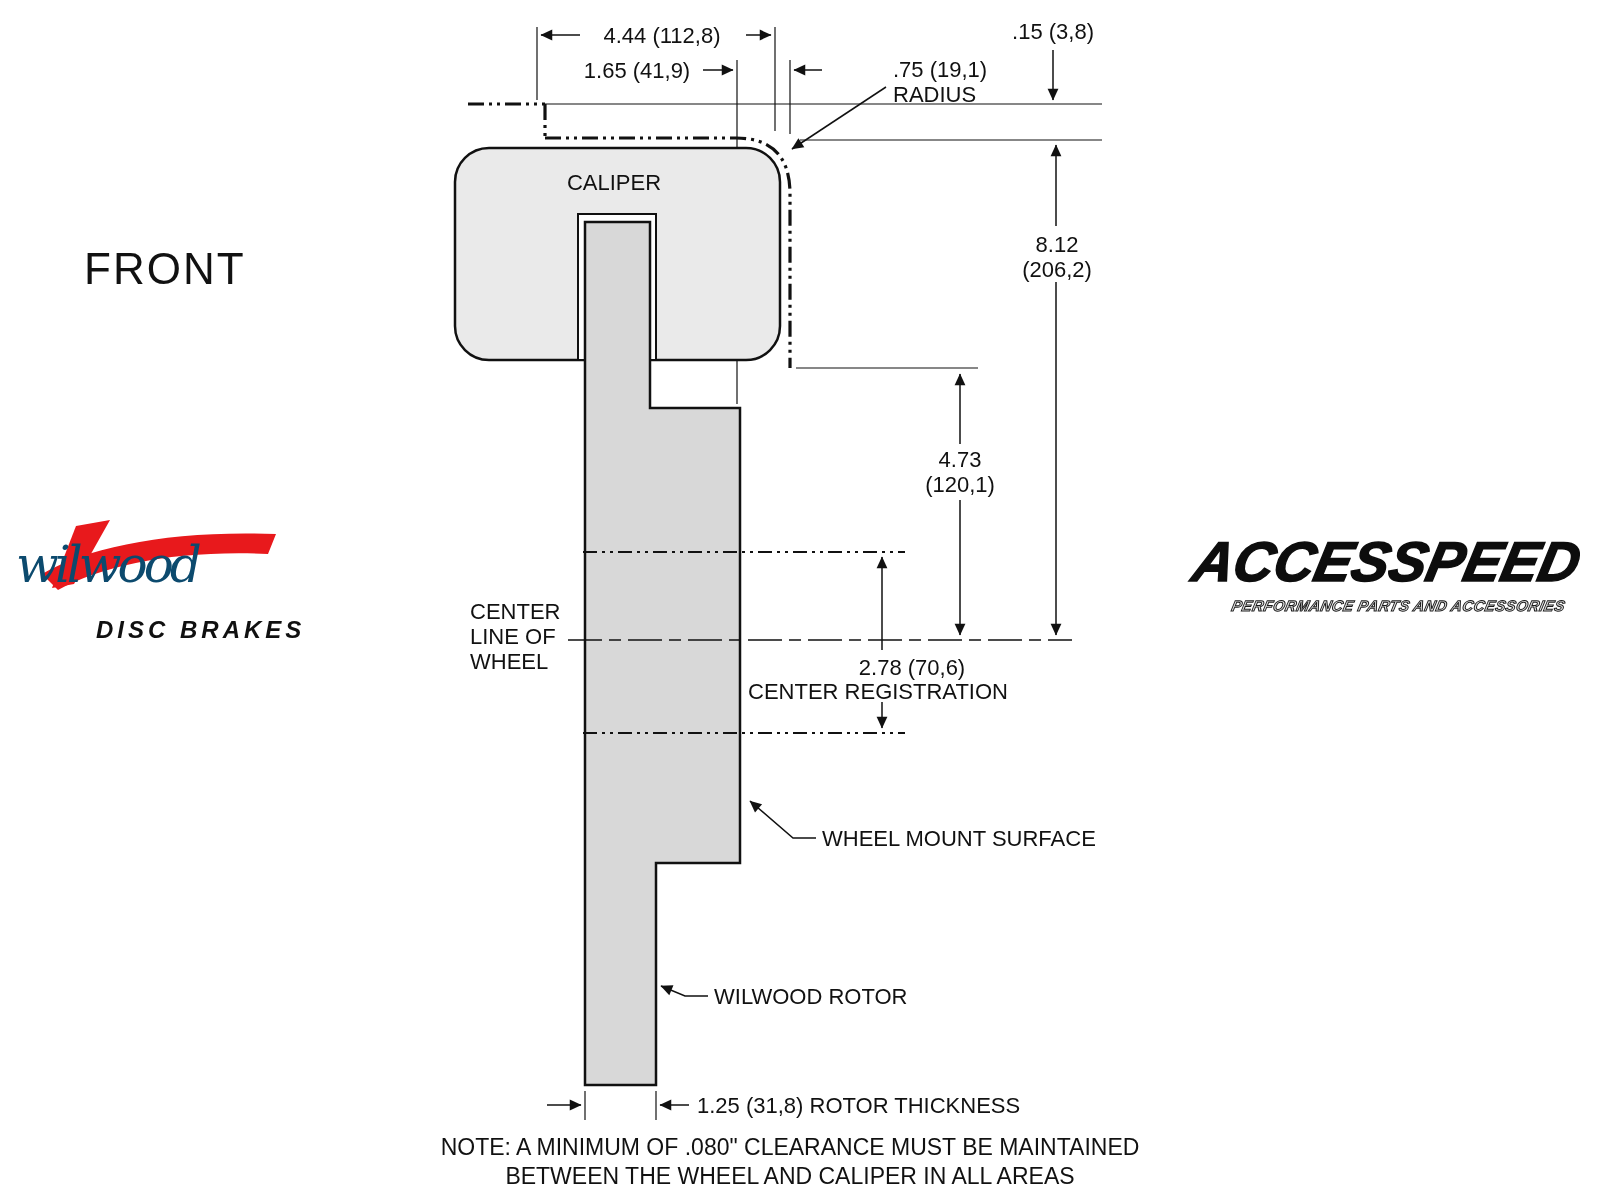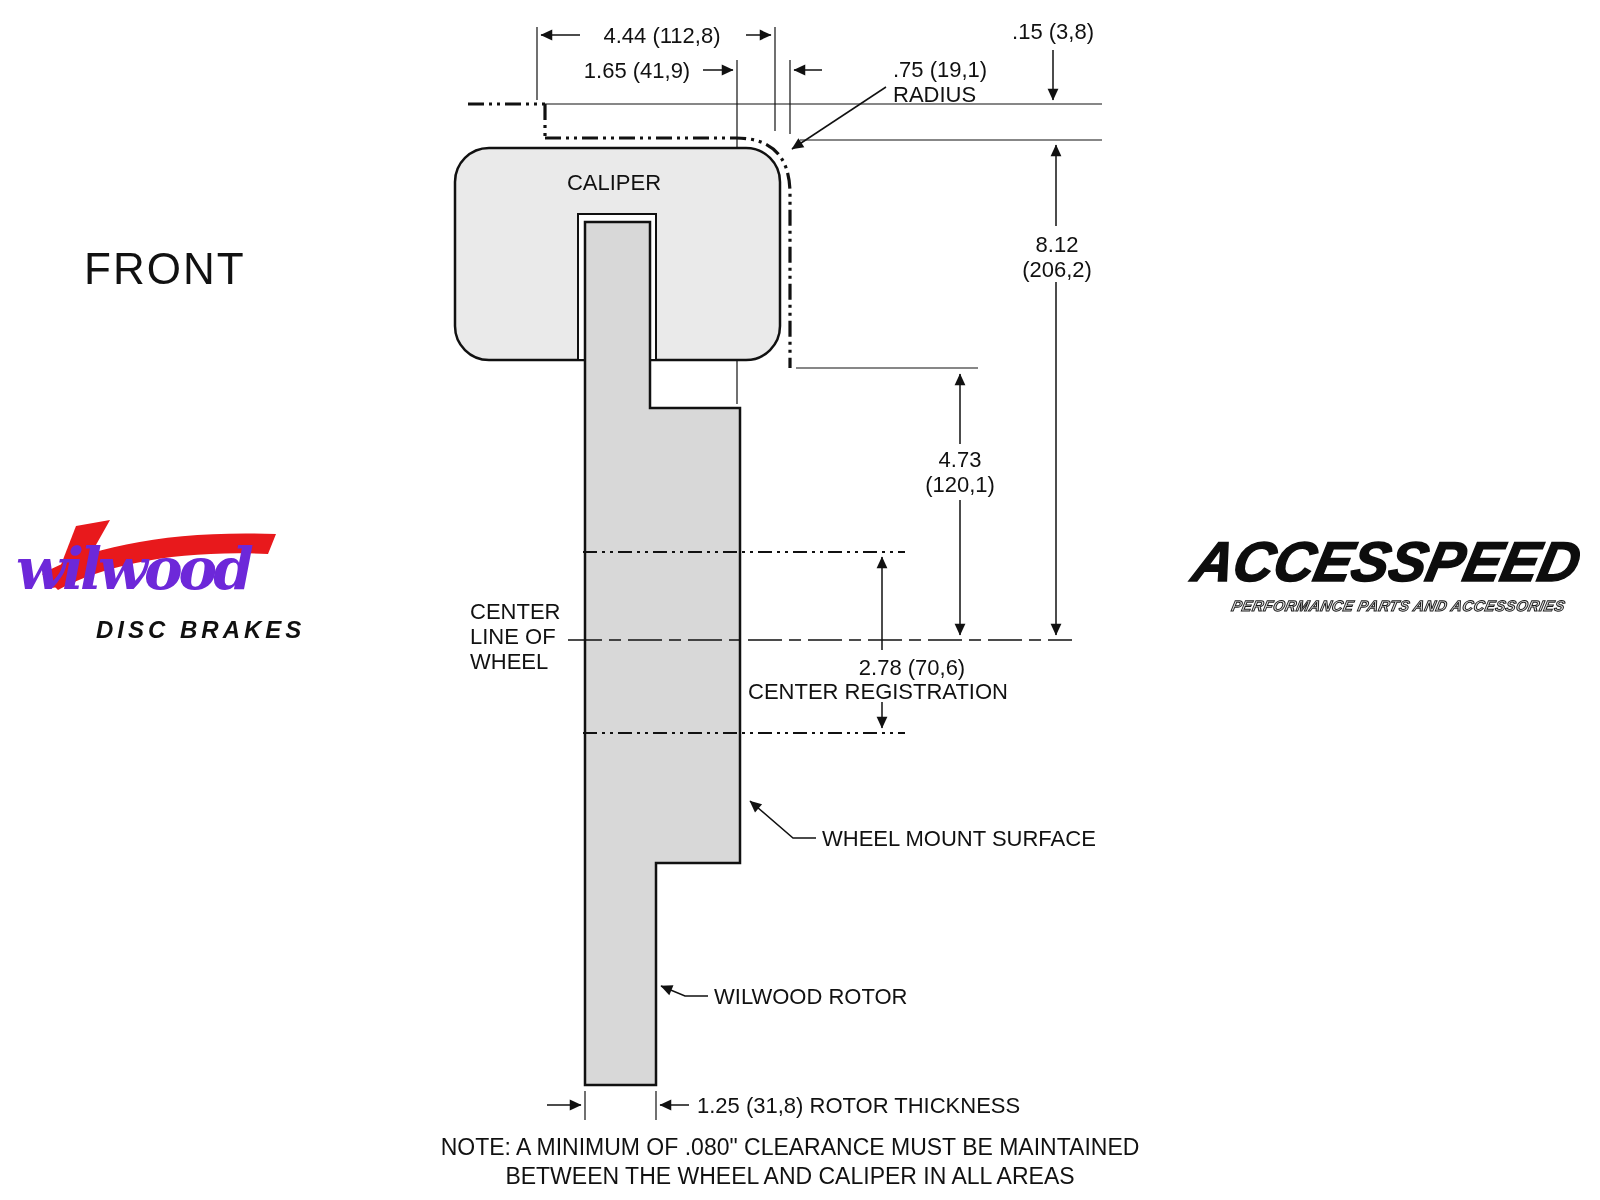--- a/index.html
+++ b/index.html
@@ -8,22 +8,22 @@
     font-family:"Liberation Sans",sans-serif;overflow:hidden;
   }
   #drawing{position:absolute;left:0;top:0;}
   #drawing text{font-family:"Liberation Sans",sans-serif;fill:#111;}
 
   
   .wilwood{position:absolute;left:14px;top:512px;width:312px;height:145px;}
   .wilwood svg{position:absolute;left:0;top:0;}
   .wilwood .word{
     position:absolute;left:2px;top:28px;line-height:1;
-    font-family:"DejaVu Serif",serif;font-style:italic;font-weight:bold;
-    font-size:58px;letter-spacing:-4px;color:#6d28d9;
+    font-family:"DejaVu Serif",serif;font-style:italic;font-weight:normal;
+    font-size:50px;letter-spacing:-4px;color:#0c4a6e;
   }
   .wilwood .sub{
     position:absolute;left:82px;top:104px;
     font-weight:bold;font-style:italic;font-size:24px;letter-spacing:4px;color:#101010;text-align:center;
   }
 
   
   .accesspeed{position:absolute;left:1188px;top:534px;width:390px;}
   .accesspeed .name{
     font-size:56px;font-weight:bold;font-style:italic;line-height:1;

